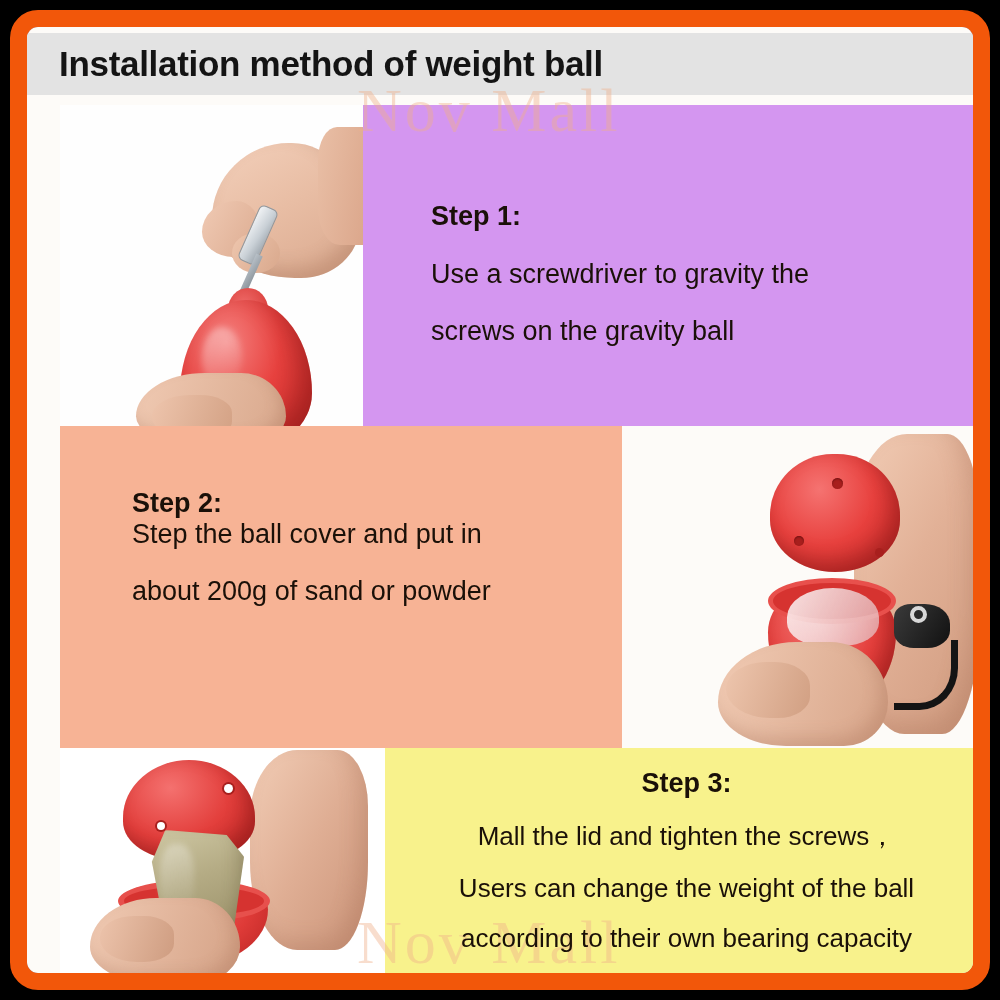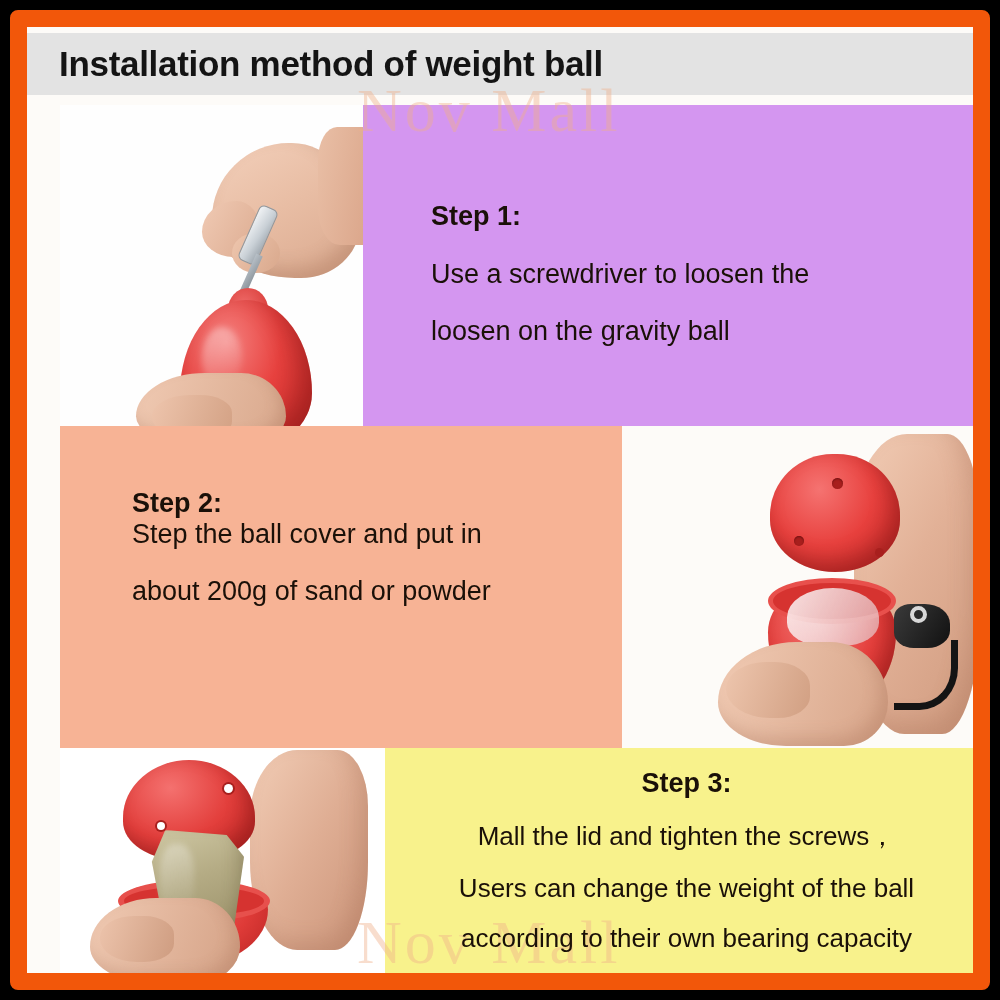--- a/index.html
+++ b/index.html
@@ -20,21 +20,21 @@
   }
 
   
   .frame {
     position: absolute;
     left: 10px;
     top: 10px;
     width: 980px;
     height: 980px;
     border: 17px solid #f2570a;
-    border-radius: 8px;
+    border-radius: 28px;
     background: #7f1d1d;
     overflow: hidden;
   }
 
   .frame-inner {
     position: absolute;
     left: 0; top: 0;
     width: 946px;
     height: 946px;
     background: #fdfbf8;
@@ -386,22 +386,22 @@
           <div class="p1-ball"></div>
           <div class="p1-ball-gloss"></div>
           <div class="p1-hand-bot"></div>
           <div class="p1-thumb"></div>
         </div>
       </div>
 
       <div class="panel-purple">
         <div class="step-block s1">
           <div class="step-head">Step 1:</div>
-          <div class="step-line">Use a screwdriver to loosen the</div>
-          <div class="step-line">loosen on the gravity ball</div>
+          <div class="step-line">Use a screwdriver to gravity the</div>
+          <div class="step-line">screws on the gravity ball</div>
         </div>
       </div>
 
       <div class="panel-salmon">
         <div class="step-block s2">
           <div class="step-head">Step 2:</div>
           <div class="step-line">Step the ball cover and put in</div>
           <div class="step-line">about 200g of sand or powder</div>
         </div>
       </div>

